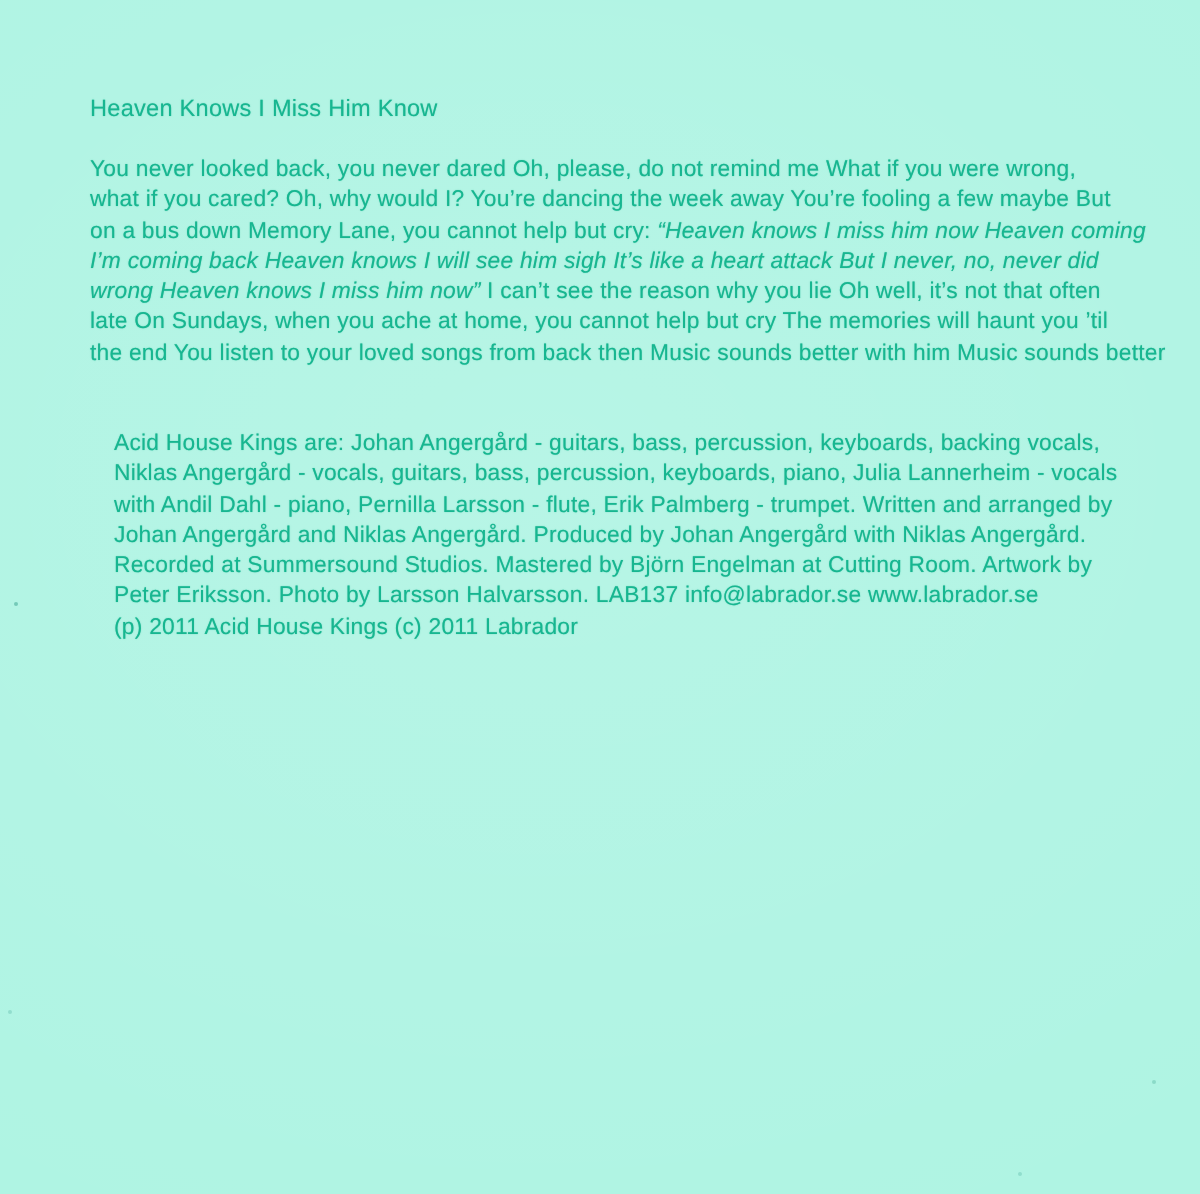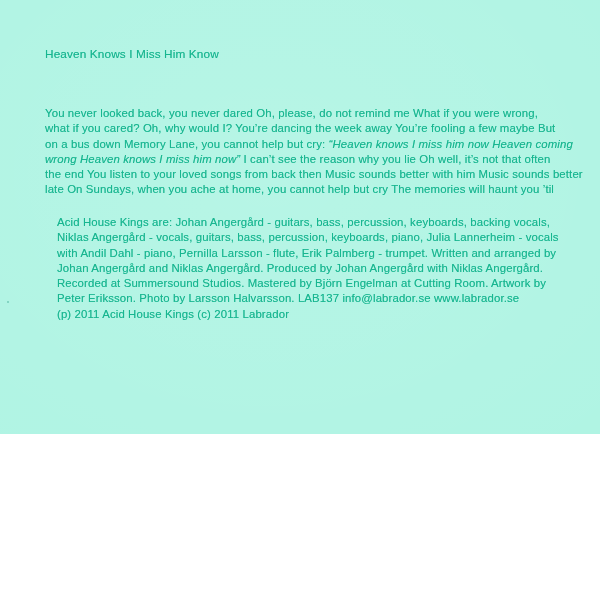--- a/index.html
+++ b/index.html
@@ -3,21 +3,21 @@
 <meta charset="utf-8">
 <style>
   html, body {
     margin: 0;
     padding: 0;
     background: #ffffff;
   }
   .page {
     position: relative;
     width: 600px;
-    height: 434px;
+    height: 597px;
     overflow: hidden;
     background:
       radial-gradient(ellipse 900px 700px at 45% 40%, rgba(255,255,255,0.10), rgba(255,255,255,0) 60%),
       var(--bg, #aff4e3);
     font-family: "Liberation Sans", "DejaVu Sans", sans-serif;
   }
   .content {
     position: absolute;
     left: 45px;
     top: 47px;
@@ -29,21 +29,21 @@
   }
   .title {
     font-size: 11.8px;
     line-height: 15px;
     white-space: nowrap;
   }
   .block {
     position: absolute;
     left: 0;
   }
-  .lyrics { top: 31px; margin-top: 28px; }
+  .lyrics { top: 31px; }
   .credits { top: 168px; margin-left: 12px; }
   .line {
     line-height: 15.3px;
     white-space: nowrap;
   }
   .it { font-style: italic; }
   .speck {
     position: absolute;
     border-radius: 50%;
     background: rgba(40, 150, 130, 0.45);
@@ -56,23 +56,24 @@
 </head>
 <body>
 
 <div class="page" style="--bg: #aff4e3; --ink: #17b690;">
   <div class="content">
     <div class="title">Heaven Knows I Miss Him Know</div>
     <div class="block lyrics">
         <div class="line"><span>You never looked back, you never dared Oh, please, do not remind me What if you were wrong,</span></div>
         <div class="line"><span>what if you cared? Oh, why would I? You’re dancing the week away You’re fooling a few maybe But</span></div>
         <div class="line"><span>on a bus down Memory Lane, you cannot help but cry: </span><span class="it">“Heaven knows I miss him now Heaven coming</span></div>
+        <div class="line"><span class="it">I’m coming back Heaven knows I will see him sigh It’s like a heart attack But I never, no, never did</span></div>
         <div class="line"><span class="it">wrong Heaven knows I miss him now”</span><span> I can’t see the reason why you lie Oh well, it’s not that often</span></div>
+        <div class="line"><span>late On Sundays, when you ache at home, you cannot help but cry The memories will haunt you ’til</span></div>
         <div class="line"><span>the end You listen to your loved songs from back then Music sounds better with him Music sounds better</span></div>
-        <div class="line"><span>late On Sundays, when you ache at home, you cannot help but cry The memories will haunt you ’til</span></div>
       </div>
     <div class="block credits">
         <div class="line">Acid House Kings are: Johan Angergård - guitars, bass, percussion, keyboards, backing vocals,</div>
         <div class="line">Niklas Angergård - vocals, guitars, bass, percussion, keyboards, piano, Julia Lannerheim - vocals</div>
         <div class="line">with Andil Dahl - piano, Pernilla Larsson - flute, Erik Palmberg - trumpet. Written and arranged by</div>
         <div class="line">Johan Angergård and Niklas Angergård. Produced by Johan Angergård with Niklas Angergård.</div>
         <div class="line">Recorded at Summersound Studios. Mastered by Björn Engelman at Cutting Room. Artwork by</div>
         <div class="line">Peter Eriksson. Photo by Larsson Halvarsson. LAB137 info@labrador.se www.labrador.se</div>
         <div class="line">(p) 2011 Acid House Kings (c) 2011 Labrador</div>
       </div>

